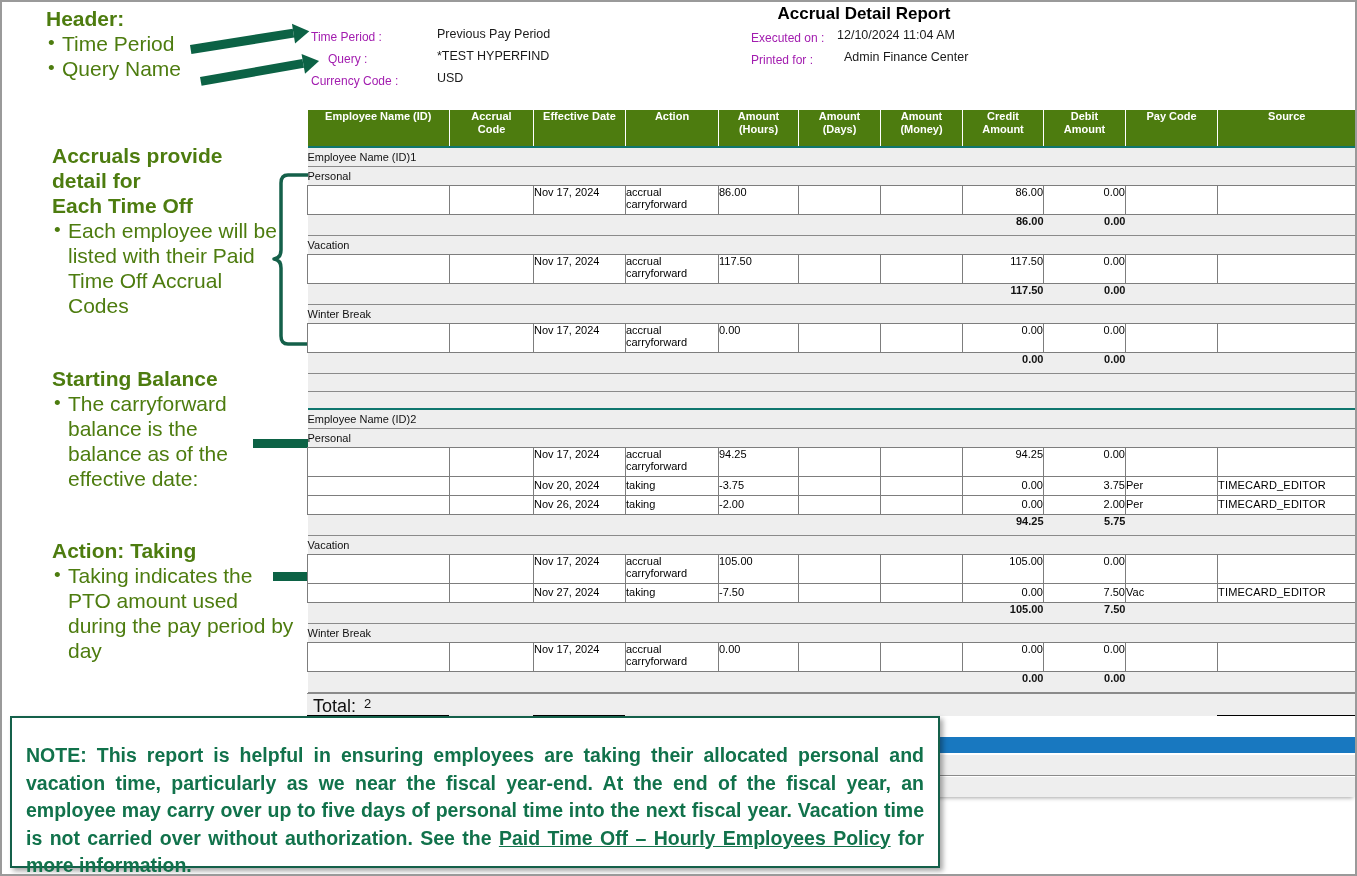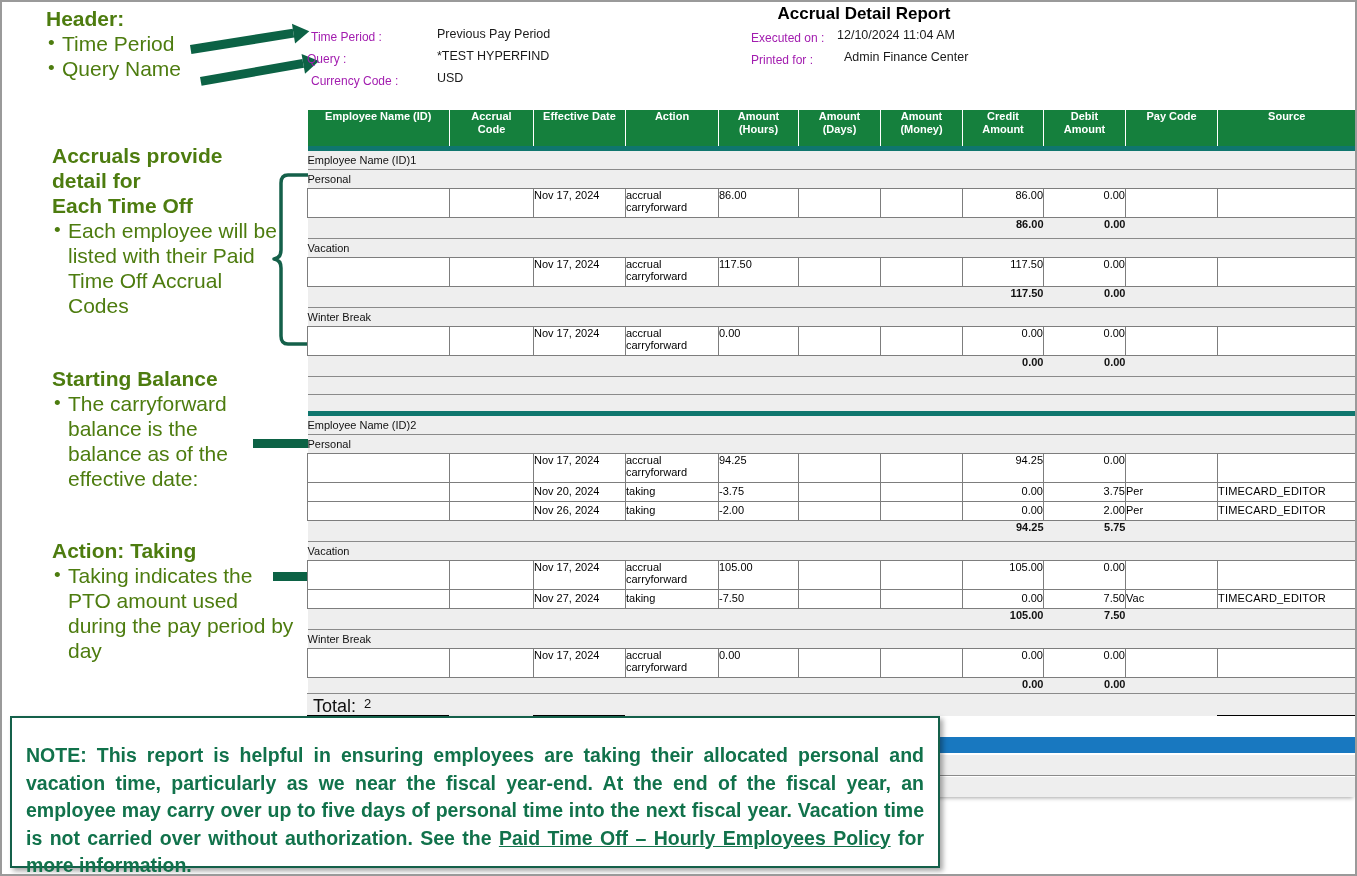--- a/index.html
+++ b/index.html
@@ -54,32 +54,32 @@
     font-size:17px;font-weight:bold;font-family:"Liberation Sans",sans-serif;
   }
   .hl{position:absolute;font-size:12px;color:#a21caf;white-space:nowrap;}
   .hv{position:absolute;font-size:12.5px;color:#1a1a1a;white-space:nowrap;}
 
   
   #tbl{position:absolute;left:0px;top:110px;width:1048px;border-collapse:collapse;table-layout:fixed;}
   #tbl td,#tbl th{padding:0;margin:0;font-size:11px;vertical-align:top;}
 
   thead th{
-    background:#15803d;color:#ffffff;
+    background:#4d7c0f;color:#ffffff;
     font-weight:bold;font-size:12px;
     text-align:center;
     height:36px;
     border-right:1px solid #ffffff;
     line-height:13px;
     vertical-align:middle;
     padding:0 2px;
   }
   thead th:last-child{border-right:none;}
 
-  tr.grp td{background:#eeeeee;border-top:5px solid #0f766e;height:18px;}
+  tr.grp td{background:#eeeeee;border-top:2px solid #0f766e;height:18px;}
   tr.grp .lbl{padding-left:6px;font-size:12px;color:#111;line-height:18px;}
   tr.sub td{background:#eeeeee;border-top:1px solid #8a8a8a;height:18px;}
   tr.sub .lbl{padding-left:146px;font-size:12px;color:#111;line-height:18px;}
 
   tr.data td{
     background:#ffffff;border:1px solid #7d7d7d;
     height:28px;font-size:11px;line-height:12px;padding:1px 3px;
   }
   tr.data.short td{height:18px;line-height:16px;}
   tr.data td.num{text-align:right;}
@@ -177,21 +177,21 @@
 <svg id="brace" viewBox="0 0 42 175">
   <path d="M40 3 L16 3 Q9 3 9 11 L9 78 Q9 86 2 87 Q9 88 9 96 L9 164 Q9 172 16 172 L40 172" fill="none" stroke="#14604a" stroke-width="3.5" stroke-linecap="round" stroke-linejoin="round"></path>
 </svg>
 
 <div id="report">
 
   <div class="rpt-title">Accrual Detail Report</div>
 
   <div class="hl" style="left:4px;top:30px;">Time Period :</div>
   <div class="hv" style="left:130px;top:27px;">Previous Pay Period</div>
-  <div class="hl" style="left:0;top:52px;text-align:right;">Query :</div>
+  <div class="hl" style="left:21px;top:52px;text-align:right;">Query :</div>
   <div class="hv" style="left:130px;top:49px;">*TEST HYPERFIND</div>
   <div class="hl" style="left:4px;top:74px;">Currency Code :</div>
   <div class="hv" style="left:130px;top:71px;">USD</div>
 
   <div class="hl" style="left:444px;top:31px;">Executed on :</div>
   <div class="hv" style="left:530px;top:28px;">12/10/2024 11:04 AM</div>
   <div class="hl" style="left:444px;top:53px;">Printed for :</div>
   <div class="hv" style="left:537px;top:50px;">Admin Finance Center</div>
 
   <table id="tbl">

